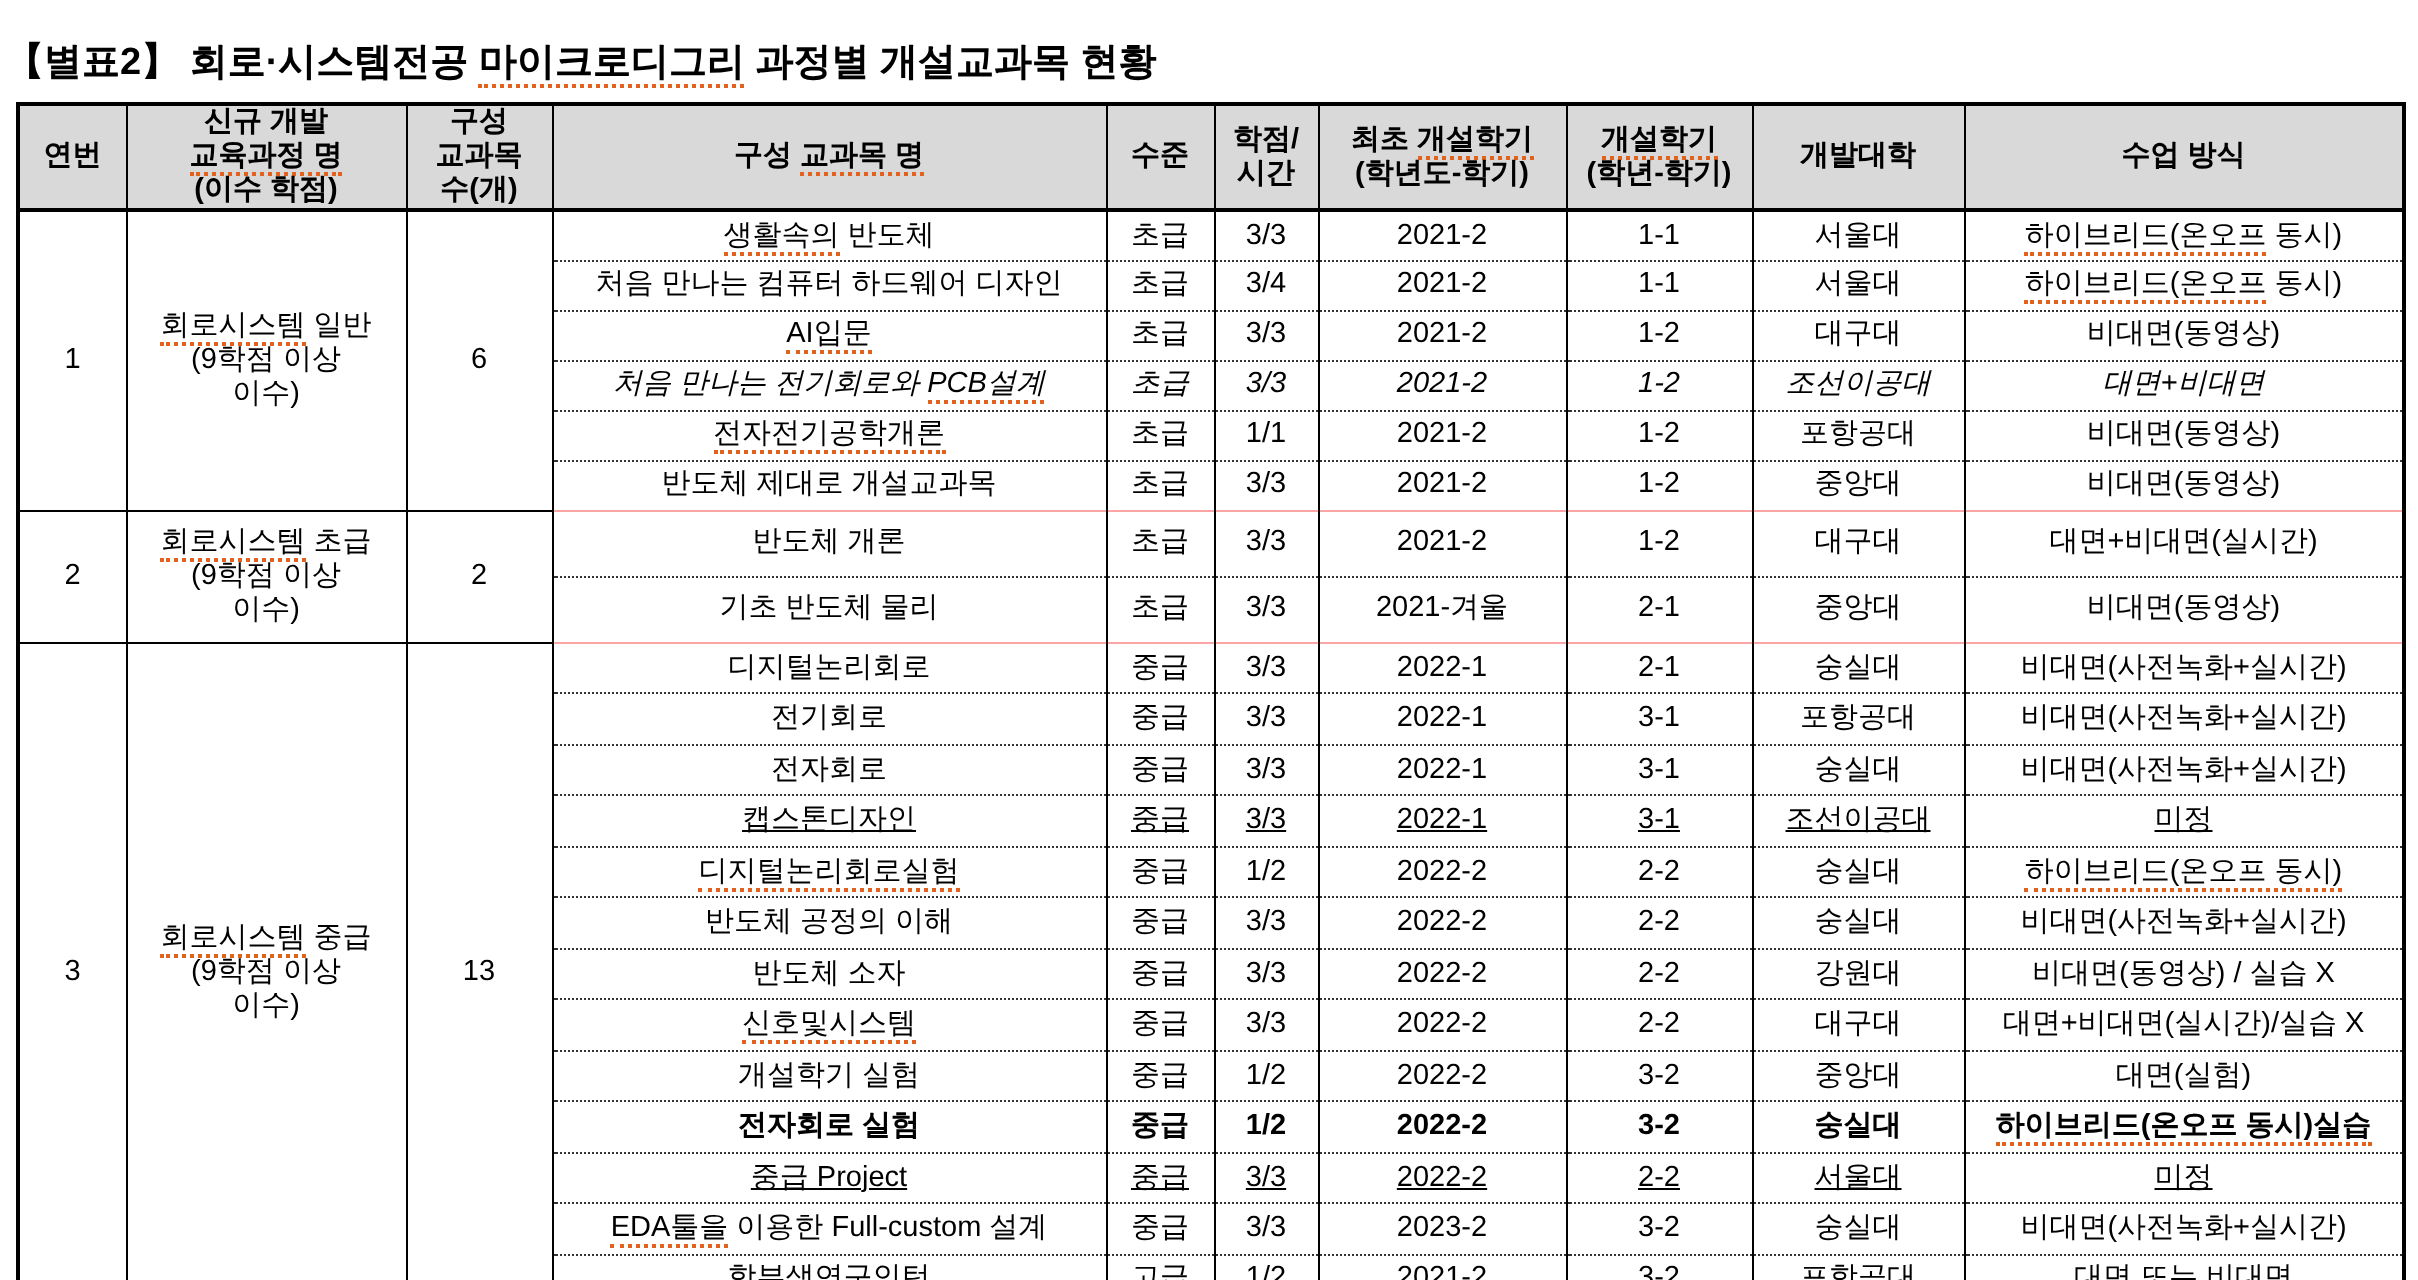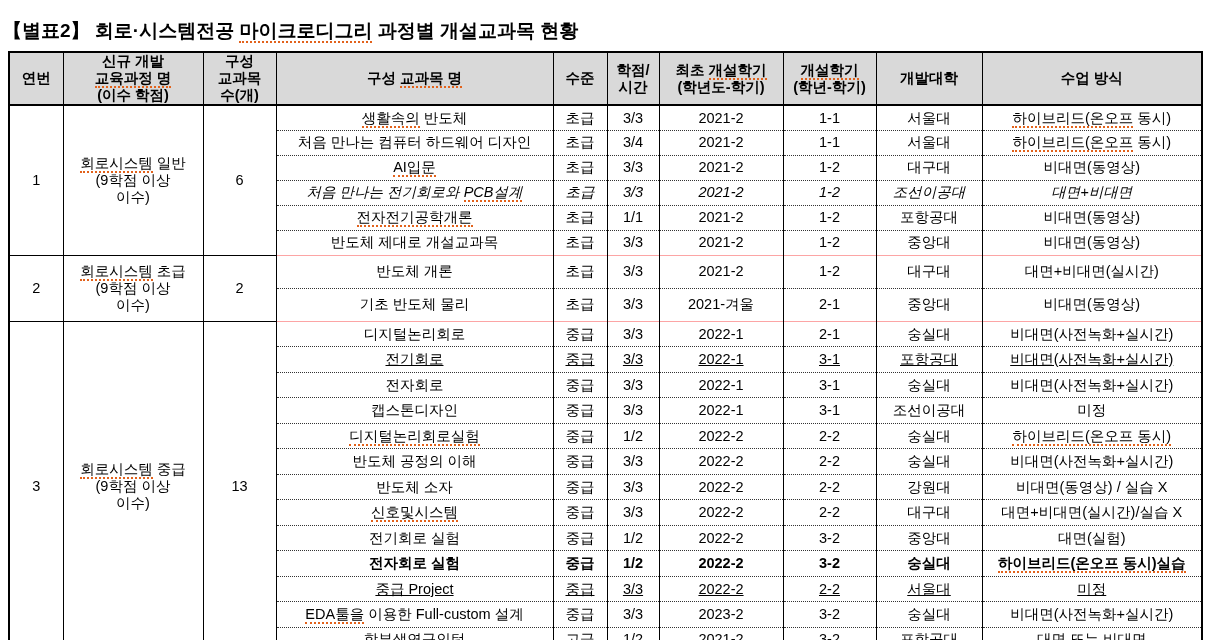--- a/index.html
+++ b/index.html
@@ -179,39 +179,39 @@
 이수)</td>
           <td rowspan="13" class="merged">13</td>
           <td class="gstart">디지털논리회로</td>
           <td class="gstart">중급</td>
           <td class="gstart">3/3</td>
           <td class="gstart">2022-1</td>
           <td class="gstart">2-1</td>
           <td class="gstart">숭실대</td>
           <td class="gstart">비대면(사전녹화+실시간)</td>
         </tr>
-        <tr style="height: 25.5px; text-decoration: underline;">
+        <tr style="height: 25.5px;">
           <td class="sep">전기회로</td>
           <td class="sep">중급</td>
           <td class="sep">3/3</td>
           <td class="sep">2022-1</td>
           <td class="sep">3-1</td>
           <td class="sep">포항공대</td>
           <td class="sep">비대면(사전녹화+실시간)</td>
         </tr>
         <tr style="height: 25.5px;">
           <td class="sep">전자회로</td>
           <td class="sep">중급</td>
           <td class="sep">3/3</td>
           <td class="sep">2022-1</td>
           <td class="sep">3-1</td>
           <td class="sep">숭실대</td>
           <td class="sep">비대면(사전녹화+실시간)</td>
         </tr>
-        <tr style="height: 25.5px;">
+        <tr style="height: 25.5px; text-decoration: underline;">
           <td class="sep">캡스톤디자인</td>
           <td class="sep">중급</td>
           <td class="sep">3/3</td>
           <td class="sep">2022-1</td>
           <td class="sep">3-1</td>
           <td class="sep">조선이공대</td>
           <td class="sep">미정</td>
         </tr>
         <tr style="height: 25.5px; margin-left: 34px;">
           <td class="sep"><span class="sq">디지털논리회로실험</span></td>
@@ -243,21 +243,21 @@
         <tr style="height: 25.5px;">
           <td class="sep"><span class="sq">신호및시스템</span></td>
           <td class="sep">중급</td>
           <td class="sep">3/3</td>
           <td class="sep">2022-2</td>
           <td class="sep">2-2</td>
           <td class="sep">대구대</td>
           <td class="sep">대면+비대면(실시간)/실습 X</td>
         </tr>
         <tr style="height: 25.5px;">
-          <td class="sep">전기회로 실험</td>
+          <td class="sep">개설학기 실험</td>
           <td class="sep">중급</td>
           <td class="sep">1/2</td>
           <td class="sep">2022-2</td>
           <td class="sep">3-2</td>
           <td class="sep">중앙대</td>
           <td class="sep">대면(실험)</td>
         </tr>
         <tr style="height: 25.5px; font-weight: bold;">
           <td class="sep">전자회로 실험</td>
           <td class="sep">중급</td>

